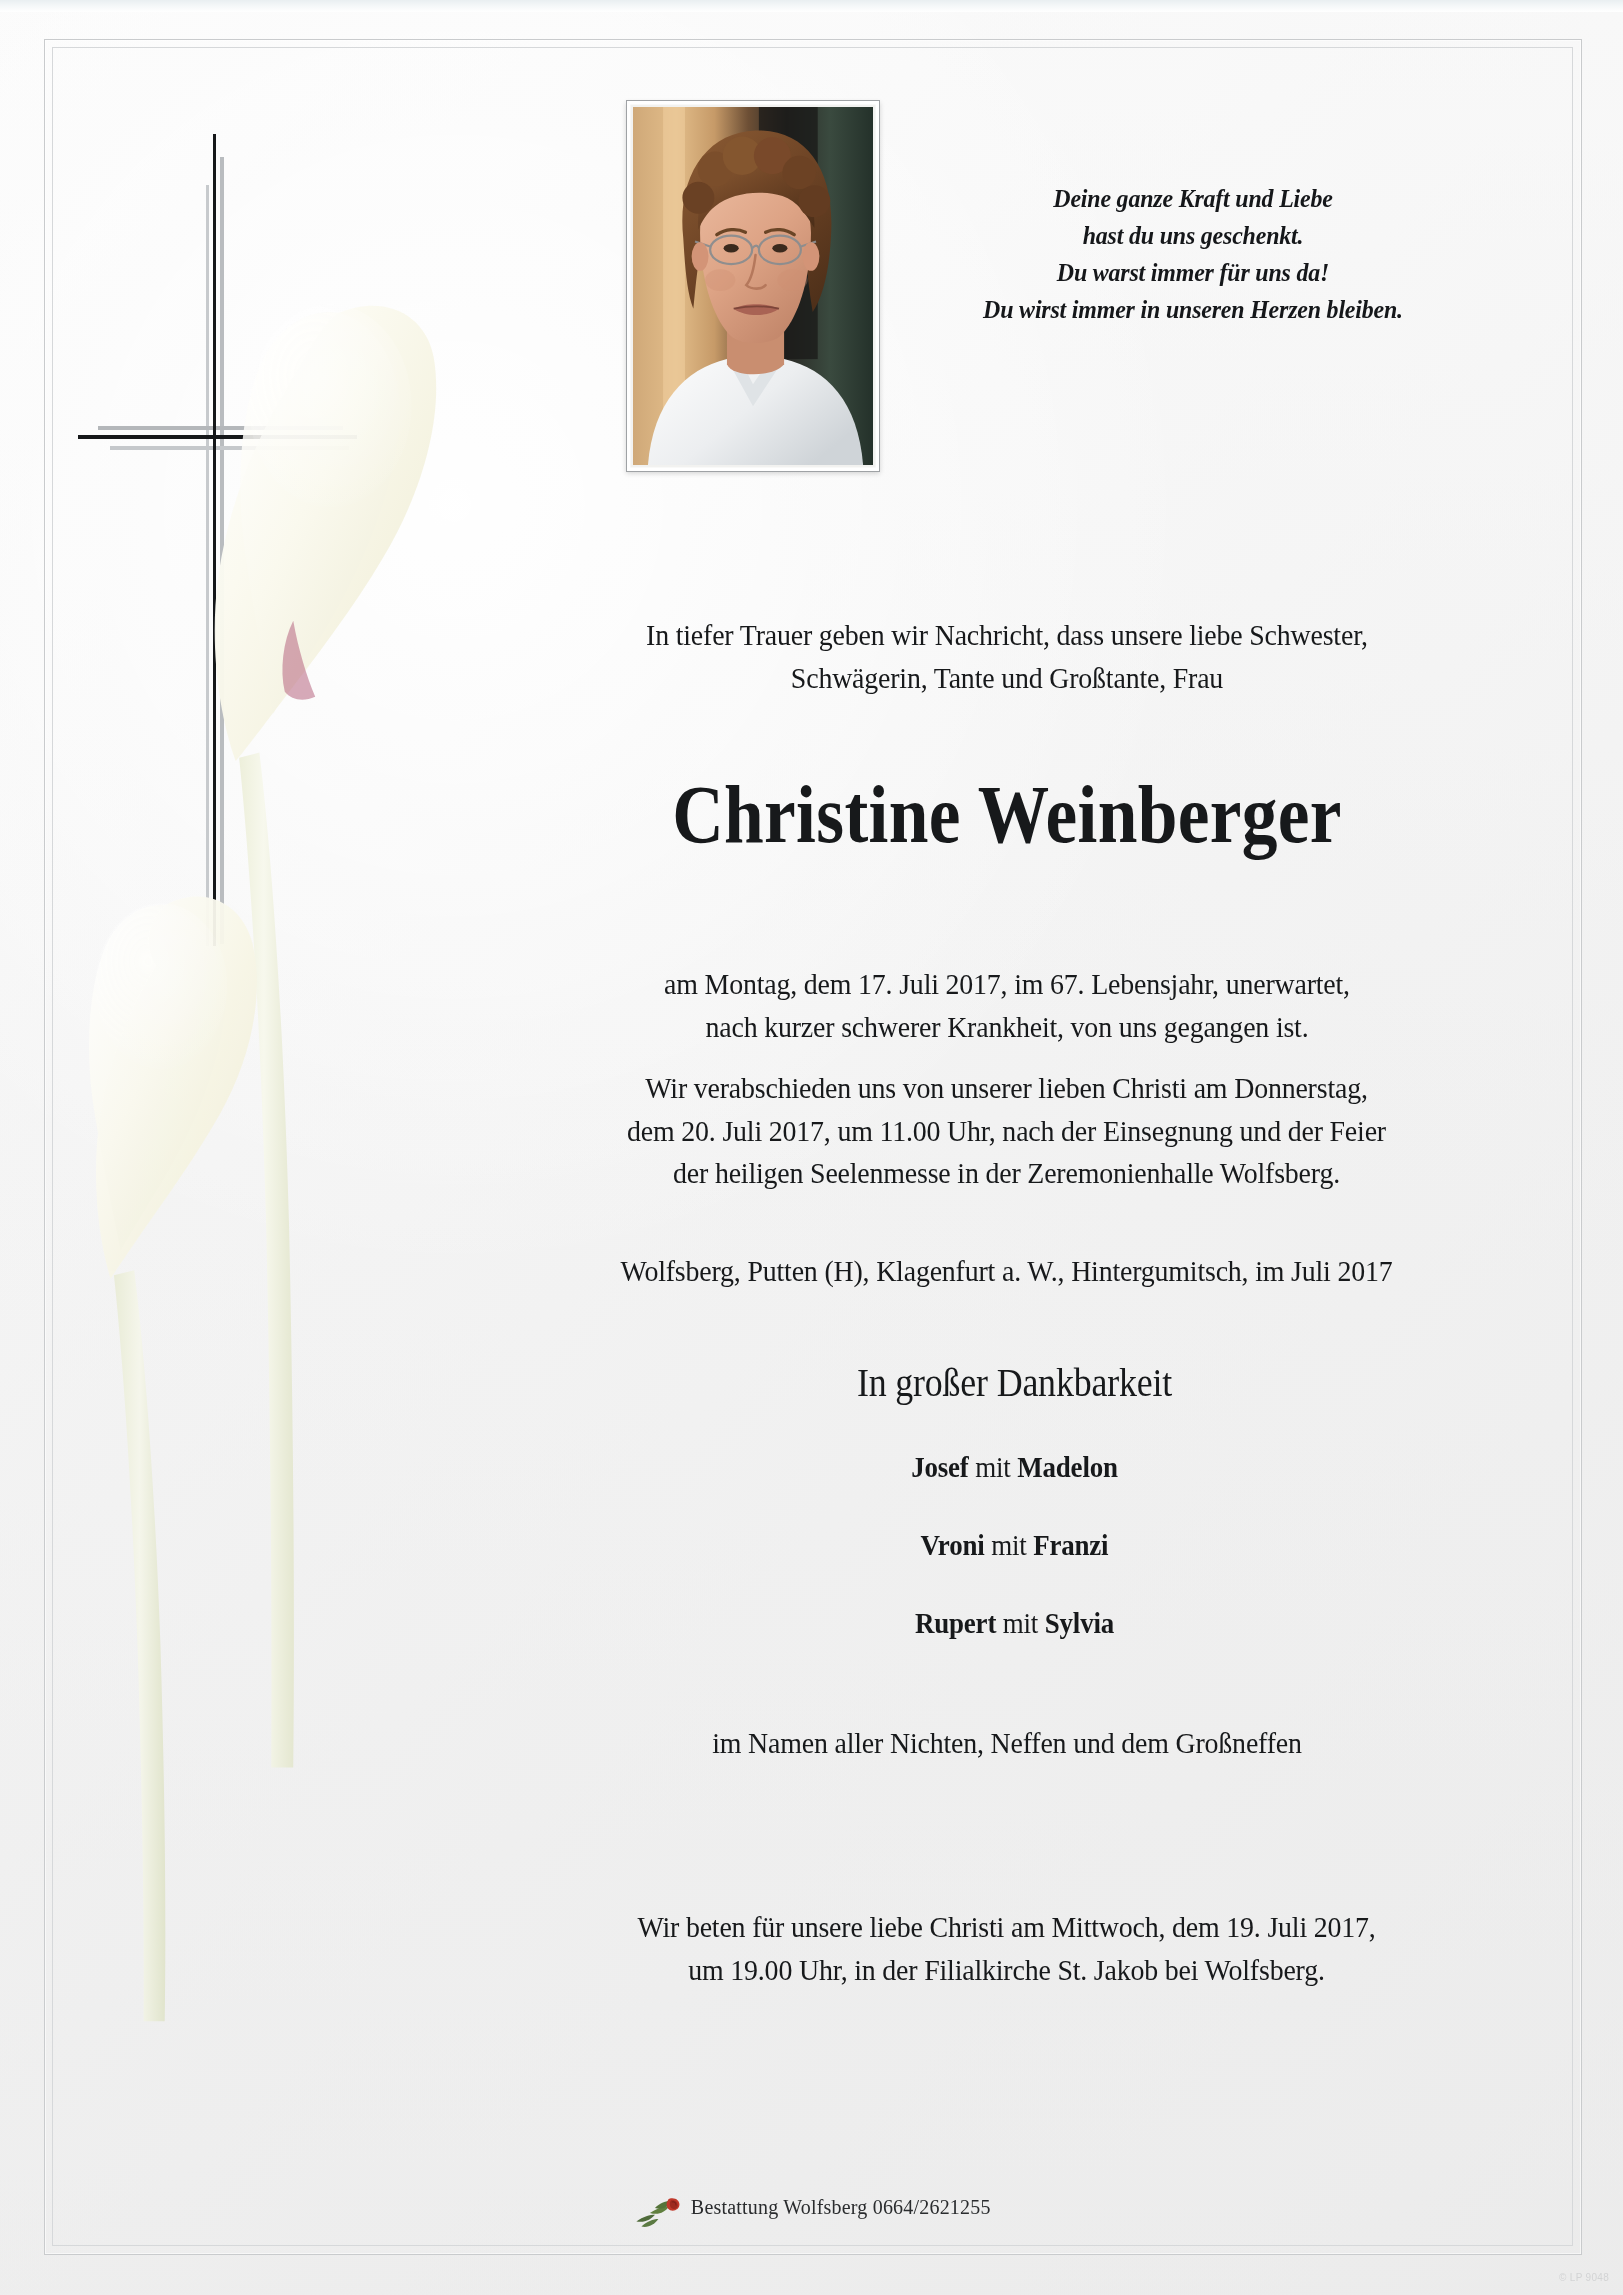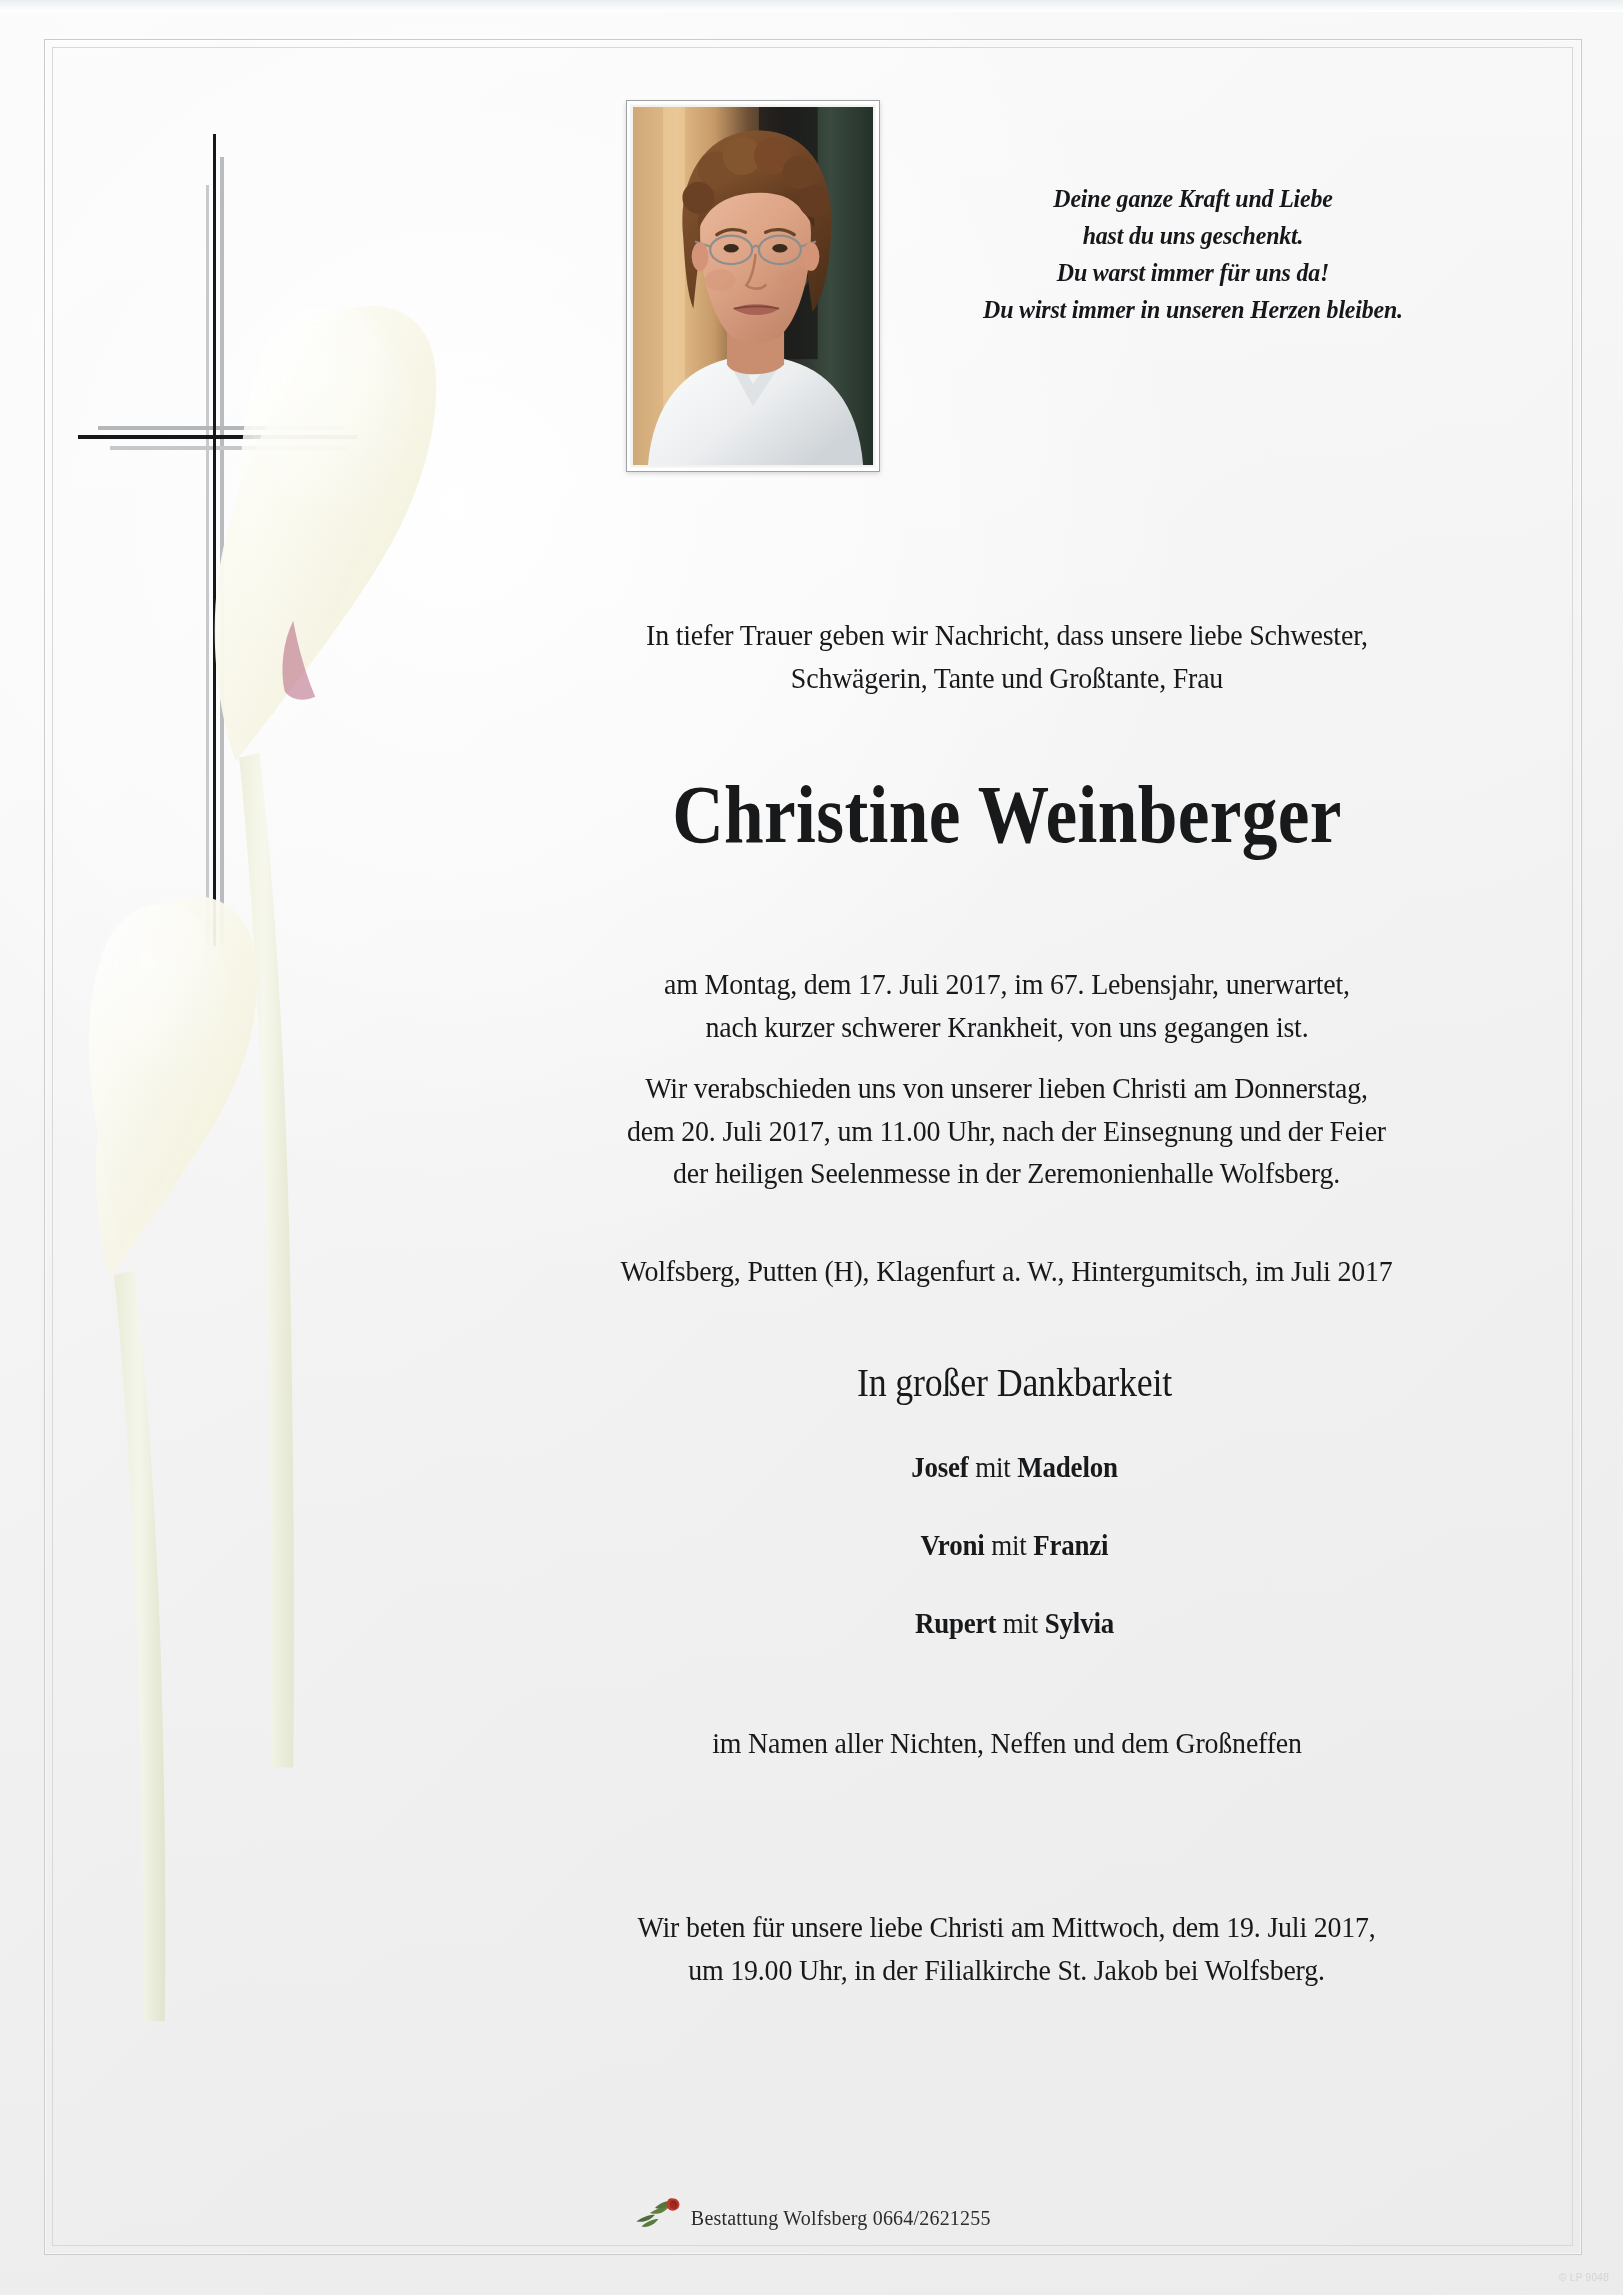--- a/index.html
+++ b/index.html
@@ -252,21 +252,21 @@
     transform-origin: center;
   }
 
   
   #footer {
     position: absolute;
     left: 0;
     top: 2196px;
     width: 1624px;
     display: flex;
-    align-items: flex-end;
+    align-items: flex-start;
     justify-content: center;
     gap: 8.5px;
   }
   #footer-text {
     font-size: 20px;
     color: #2a2c2e;
     font-family: "Liberation Serif", "DejaVu Serif", serif;
     letter-spacing: 0.2px;
   }
   #rose-icon { width: 49px; height: 34px; display: block; }

